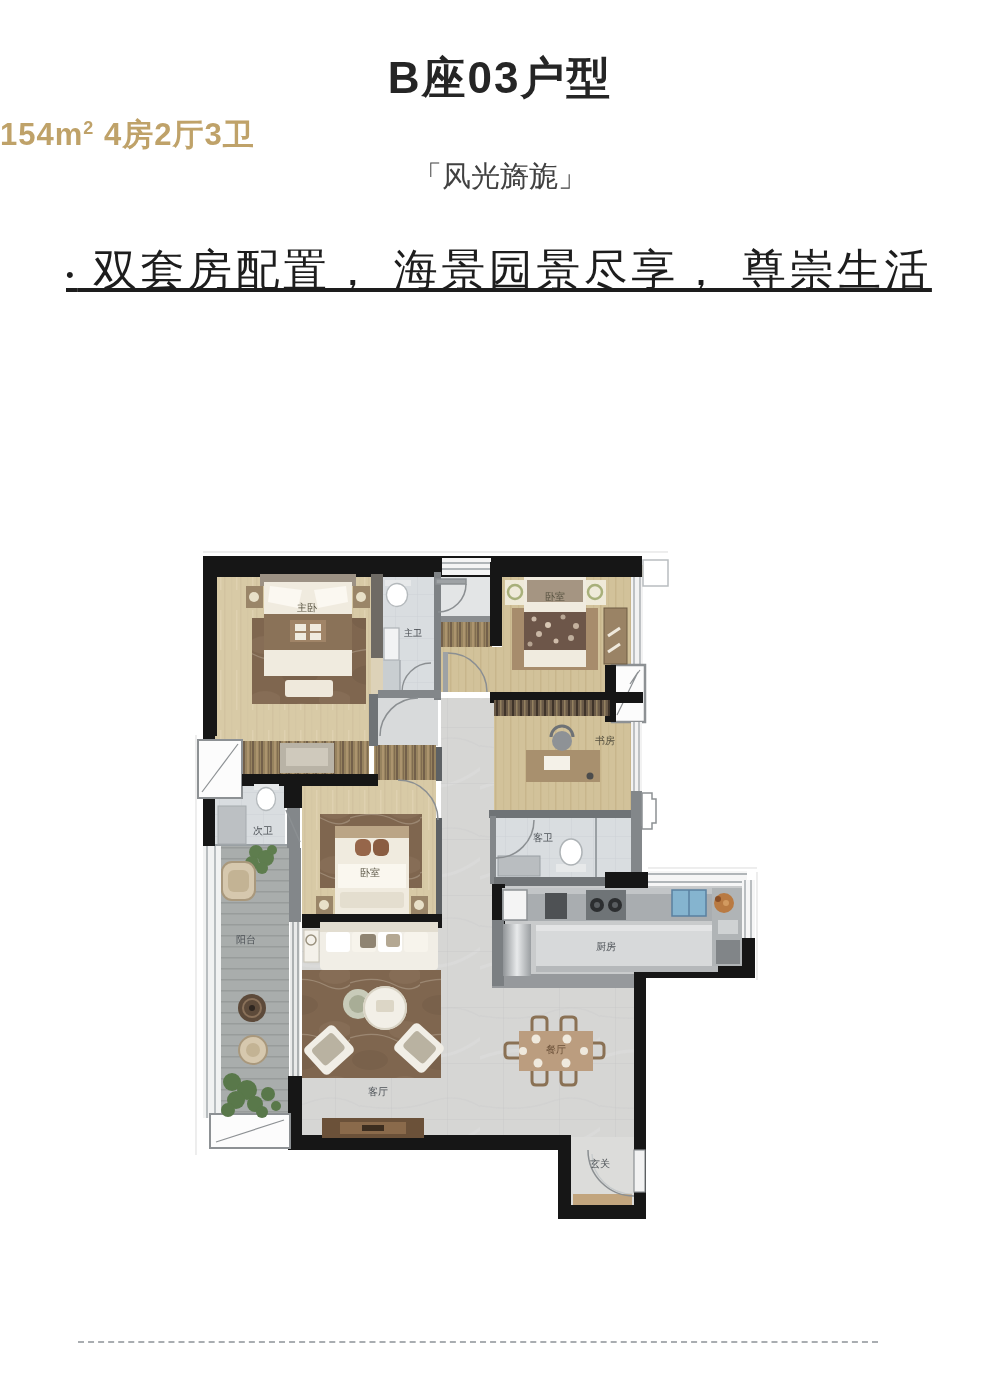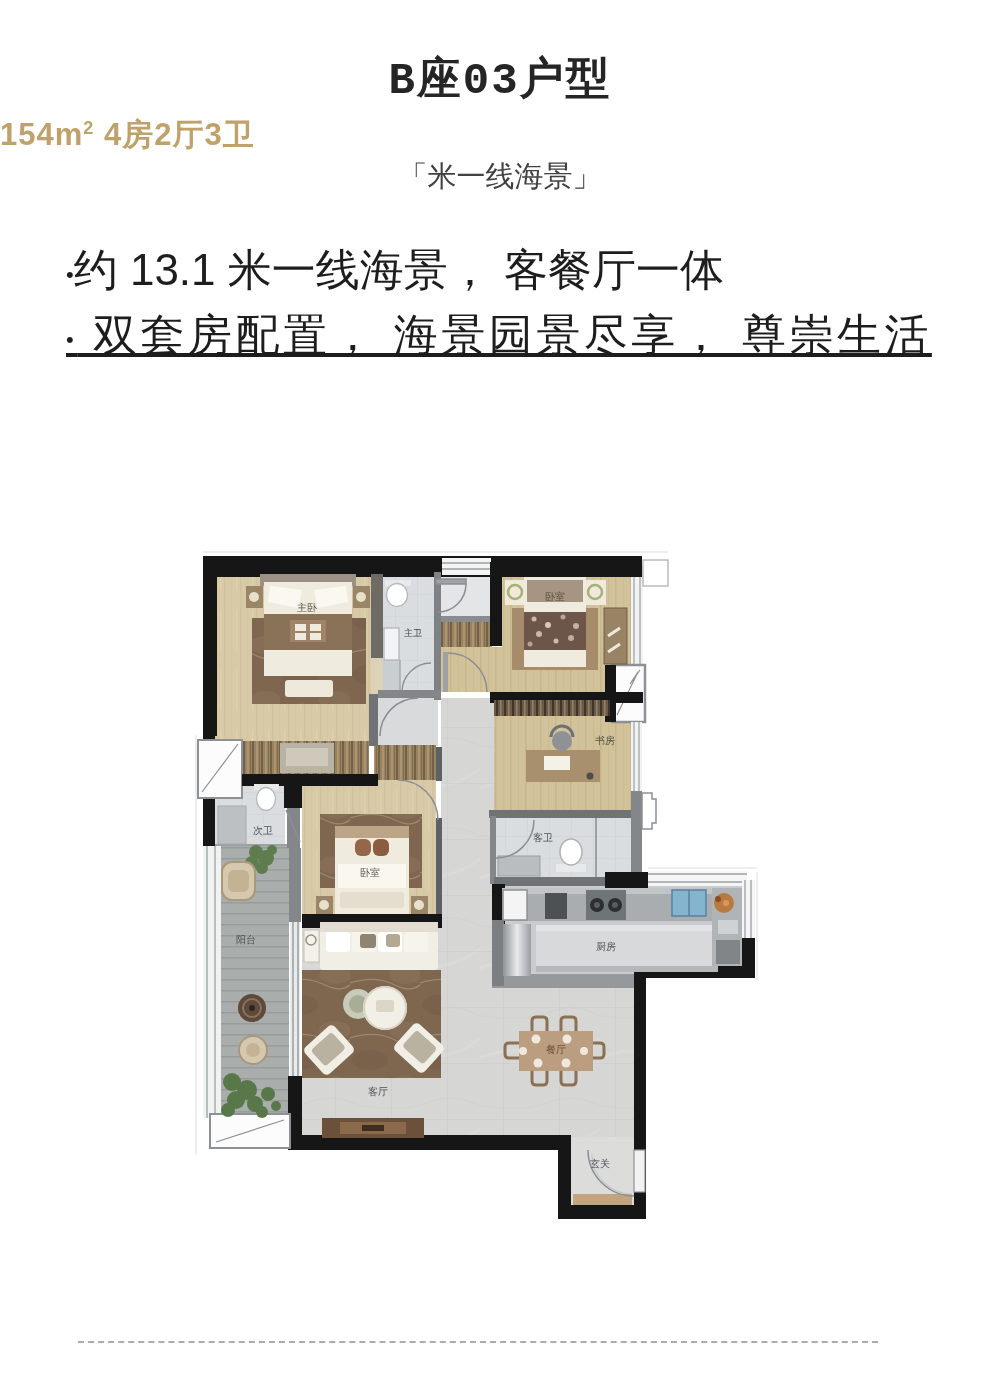--- a/index.html
+++ b/index.html
@@ -1,38 +1,37 @@
 <!DOCTYPE html>
 <html><head>
 <meta charset="utf-8">
 <style>
   html,body{margin:0;padding:0;background:#ffffff;}
   body{width:1000px;height:1387px;position:relative;font-family:"Liberation Sans",sans-serif;overflow:hidden;}
-  .title{position:absolute;left:0;top:49px;width:1000px;text-align:center;font-size:44px;font-weight:700;color:#252525;letter-spacing:2px;font-family:Liberation Mono, monospace;}
+  .title{position:absolute;left:0;top:49px;width:1000px;text-align:center;font-size:44px;font-weight:700;color:#252525;letter-spacing:2px;}
   .gold{position:absolute;left:0;top:114px;width:1000px;text-align:left;font-size:31px;font-weight:700;color:#bfa269;letter-spacing:1px;}
   .gold sup{font-size:18px;}
   .sub{position:absolute;left:0;top:157px;width:1000px;text-align:center;font-size:29px;font-weight:500;color:#414141;}
   .bullets{position:absolute;left:66px;top:243px;font-size:44px;color:#1d1d1d;font-weight:400;}
   .bullets div{height:65px;line-height:54px;white-space:nowrap;}
   .bullets div.sp{letter-spacing:3.5px;text-decoration:underline;}
   .bullets .dot{font-size:22px;vertical-align:3px;}
   .dash{position:absolute;left:78px;top:1341px;width:800px;border-top:2px dashed #a9adb1;}
   #plan{position:absolute;left:0;top:0;}
 </style>
 </head>
 <body>
 
 <div class="title">B座03户型</div>
 
 <div class="gold">154m<sup>2</sup> 4房2厅3卫</div>
 
-<div class="sub">「米一线海景」</div>
+<div class="sub">「风光旖旎」</div>
 
 <div class="bullets">
-<div><span class="dot">•</span>约 13.1 米一线海景， 客餐厅一体</div>
 <div class="sp"><span class="dot">•</span> 双套房配置， 海景园景尽享， 尊崇生活</div>
 </div>
 
 <svg id="plan" width="1000" height="1387" viewBox="0 0 1000 1387">
 <defs>
   <pattern id="wood1" width="16" height="60" patternUnits="userSpaceOnUse">
     <rect width="16" height="60" fill="#d8caa6"></rect>
     <rect x="0" width="1.5" height="60" fill="#d2c3a0"></rect>
     <rect x="7" width="1.2" height="60" fill="#d5c7a4"></rect>
     <rect x="12" y="10" width="1.5" height="40" fill="#dfd1b0"></rect>

